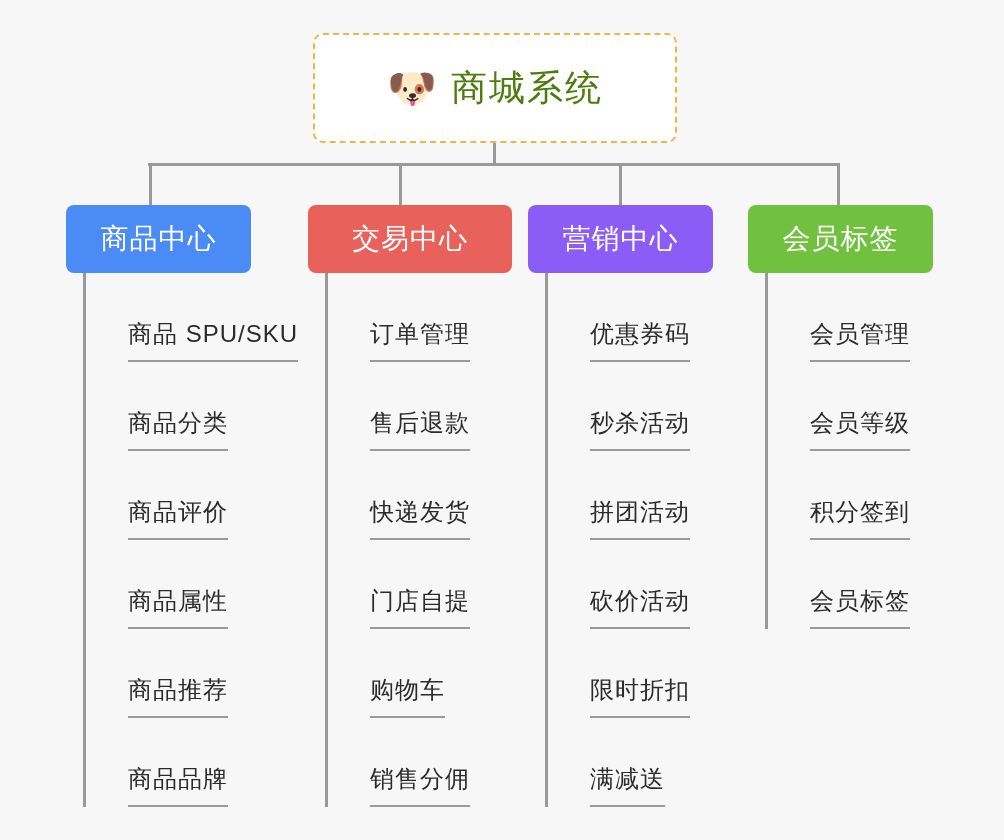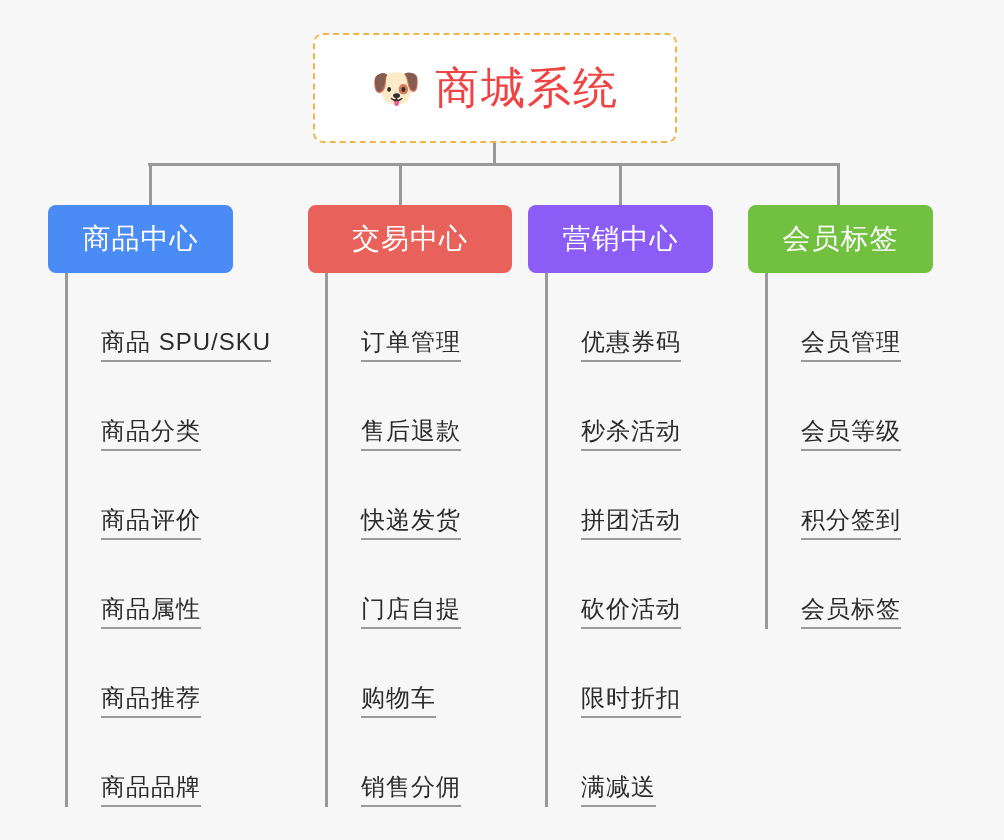--- a/index.html
+++ b/index.html
@@ -38,22 +38,22 @@
     justify-content: center;
     gap: 14px;
   }
   .root-emoji {
     font-size: 40px;
     line-height: 1;
     display: inline-block;
     color: #f0b429;
   }
   .root-title {
-    font-size: 44px;
-    color: #ef4444;
+    font-size: 36px;
+    color: #4d7c0f;
     letter-spacing: 2px;
     white-space: nowrap;
   }
 
   
   .conn {
     position: absolute;
     background: #999999;
   }
   .conn-v-root {
@@ -108,37 +108,37 @@
   }
   .leaf {
     position: relative;
     height: 89px;
     display: flex;
     align-items: flex-end;
   }
   .leaf-inner {
     display: inline-block;
     position: relative;
-    margin-left: 33px;
-    padding-bottom: 4px;
+    margin-left: 42px;
+    padding-bottom: 12px;
     font-size: 24px;
     color: #2b2b2b;
     white-space: nowrap;
     letter-spacing: 1px;
   }
   .leaf-underline {
     position: absolute;
     left: 0;
     bottom: 0;
     height: 2px;
     background: #9a9a9a;
   }
 
   
-  .col-0 { left: 48px; }
+  .col-0 { left: 66px; }
   .col-0 .col-header { width: 185px; background: #4a8bf5; }
   .col-1 { left: 308px; }
   .col-1 .col-header { width: 204px; background: #e8615a; }
   .col-2 { left: 528px; }
   .col-2 .col-header { width: 185px; background: #8b5cf6; }
   .col-3 { left: 748px; }
   .col-3 .col-header { width: 185px; background: #72c040; }
 </style>
 </head>
 <body>

